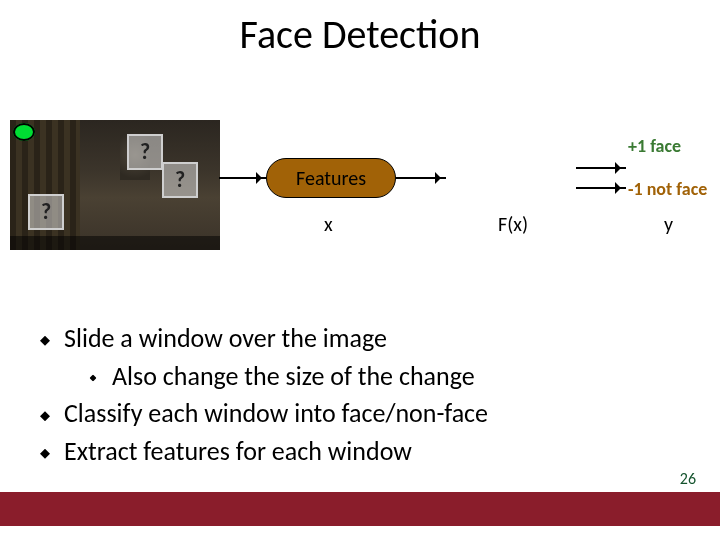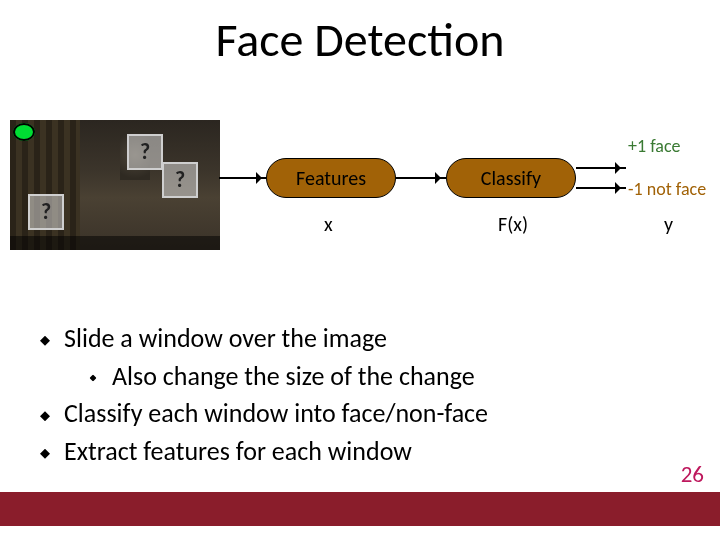--- a/index.html
+++ b/index.html
@@ -1,17 +1,17 @@
 <!DOCTYPE html>
 <html><head>
 <meta charset="utf-8">
 <style>
   * { margin:0; padding:0; box-sizing:border-box; }
   body { width:720px; height:540px; background:#fff; font-family:"Calibri","Segoe UI",sans-serif; position:relative; overflow:hidden; }
-  .title { font-size:48px; text-align:center; padding-top:10px; color:#000; }
+  .title { font-size:40px; text-align:center; padding-top:10px; color:#000; }
   .diagram { position:absolute; left:10px; top:120px; width:700px; height:170px; }
   .img-box { position:absolute; left:0; top:0; width:210px; height:130px; background:linear-gradient(180deg,#2b2620 0%,#3c352b 40%,#4a4133 60%,#3a3228 100%); overflow:hidden; }
   .curtain { position:absolute; top:0; left:0; width:70px; height:100%; background:repeating-linear-gradient(90deg,#2a2318 0 6px,#3b3222 6px 12px); }
   .lamp { position:absolute; top:10px; left:110px; width:30px; height:50px; background:radial-gradient(circle,#4d463a 0%,#2f2a22 80%); }
   .counter { position:absolute; top:3px; left:3px; width:22px; height:18px; border-radius:50%; background:#0d3; box-shadow:0 0 0 2px #000 inset; }
   .bottombar { position:absolute; bottom:0; left:0; right:0; height:14px; background:rgba(0,0,0,.5); }
   .qbox { position:absolute; width:36px; height:36px; border:2px solid #cfcfcf; background:rgba(230,230,230,.5); font-weight:bold; font-size:22px; text-align:center; line-height:32px; color:#222; }
   .q1 { left:117px; top:14px; }
   .q2 { left:152px; top:42px; }
   .q3 { left:18px;  top:74px; }
@@ -20,52 +20,51 @@
   .p-classify { left:436px; top:38px; }
   .arrow { position:absolute; height:2px; background:#000; }
   .arrow::after { content:""; position:absolute; right:-1px; top:-5px; border:6px solid transparent; border-left-color:#000; }
   .a1 { left:209px; top:57px; width:48px; }
   .a2 { left:386px; top:57px; width:50px; }
   .asplit1 { left:566px; top:47px; width:50px; }
   .asplit2 { left:566px; top:67px; width:50px; }
   .xlabel { position:absolute; font-size:20px; top:92px; }
   .xl-x   { left:314px; }
   .xl-fx  { left:488px; }
-  .outlabel { position:absolute; left:618px; font-size:18px; font-weight:normal; }
+  .outlabel { position:absolute; left:618px; font-size:18px; font-weight:bold; }
   .out-pos { top:15px; color:#3a7a33; }
   .out-neg { top:58px; color:#a16207; }
   .out-y   { top:92px; font-weight:normal; font-size:20px; left:654px; }
   .bullets { position:absolute; left:40px; top:320px; width:640px; font-size:26px; line-height:1.45; }
   ul { list-style:none; }
   ul li::before { content:""; display:inline-block; width:10px; height:10px; margin-right:14px; background:#000; clip-path:polygon(50% 0,100% 50%,50% 100%,0 50%); vertical-align:middle; }
   ul ul { margin-left:48px; }
   ul ul li::before { transform:scale(.7); }
   .footer { position:absolute; left:0; bottom:14px; width:100%; height:34px; background:#8a1d2b; }
-  .pagenum { position:absolute; right:16px; bottom:52px; font-size:23px; color:#be185d; }
+  .pagenum { position:absolute; right:24px; bottom:52px; font-size:16px; color:#14532d; }
 </style>
 </head>
 <body>
 
 <div class="title">Face Detection</div>
 
 <div class="diagram">
   <div class="img-box">
     <div class="curtain"></div>
     <div class="lamp"></div>
     <div class="counter"></div>
     <div class="bottombar"></div>
     <div class="qbox q1">?</div>
     <div class="qbox q2">?</div>
     <div class="qbox q3">?</div>
   </div>
 
   <div class="arrow a1"></div>
   <div class="pill p-features">Features</div>
   <div class="arrow a2"></div>
-  <div class="pill p-classify">Classify</div>
   <div class="arrow asplit1"></div>
   <div class="arrow asplit2"></div>
 
   <div class="outlabel out-pos">+1 face</div>
   <div class="outlabel out-neg">-1 not face</div>
 
   <div class="xlabel xl-x">x</div>
   <div class="xlabel xl-fx">F(x)</div>
   <div class="out-y outlabel">y</div>
 </div>

